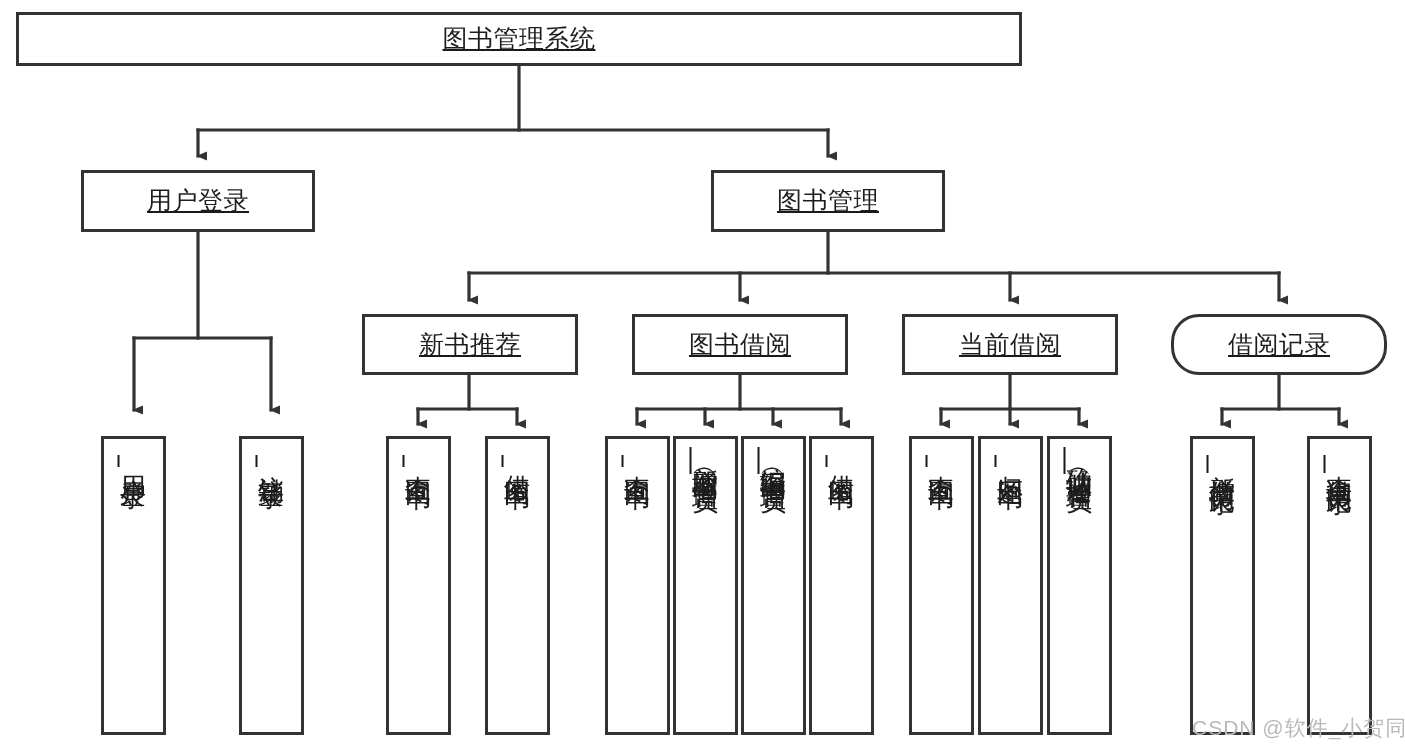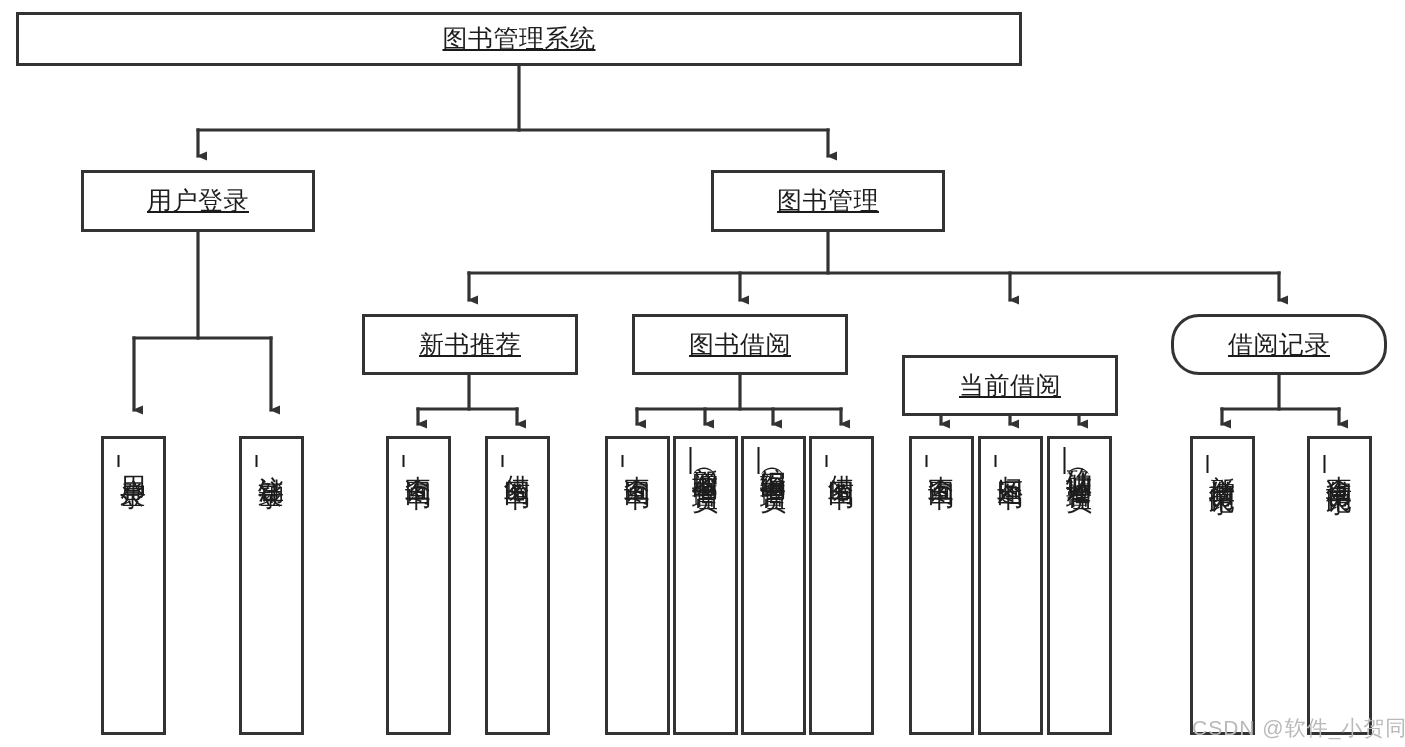--- a/index.html
+++ b/index.html
@@ -144,21 +144,21 @@
   </div>
 
   <div class="node horiz" style="left:362px;top:314px;width:216px;height:61px;">
     <span class="label">新书推荐</span>
   </div>
 
   <div class="node horiz" style="left:632px;top:314px;width:216px;height:61px;">
     <span class="label">图书借阅</span>
   </div>
 
-  <div class="node horiz" style="left:902px;top:314px;width:216px;height:61px;margin-top:41px;">
+  <div class="node horiz" style="left:902px;top:314px;width:216px;height:61px;">
     <span class="label">当前借阅</span>
   </div>
 
   <div class="node horiz" style="left:1171px;top:314px;width:216px;height:61px;border-radius:28px;">
     <span class="label">借阅记录</span>
   </div>
 
   <div class="node vert" style="left:101px;top:436px;width:65px;height:299px;">
     <span class="label">用户登录</span>
   </div>

